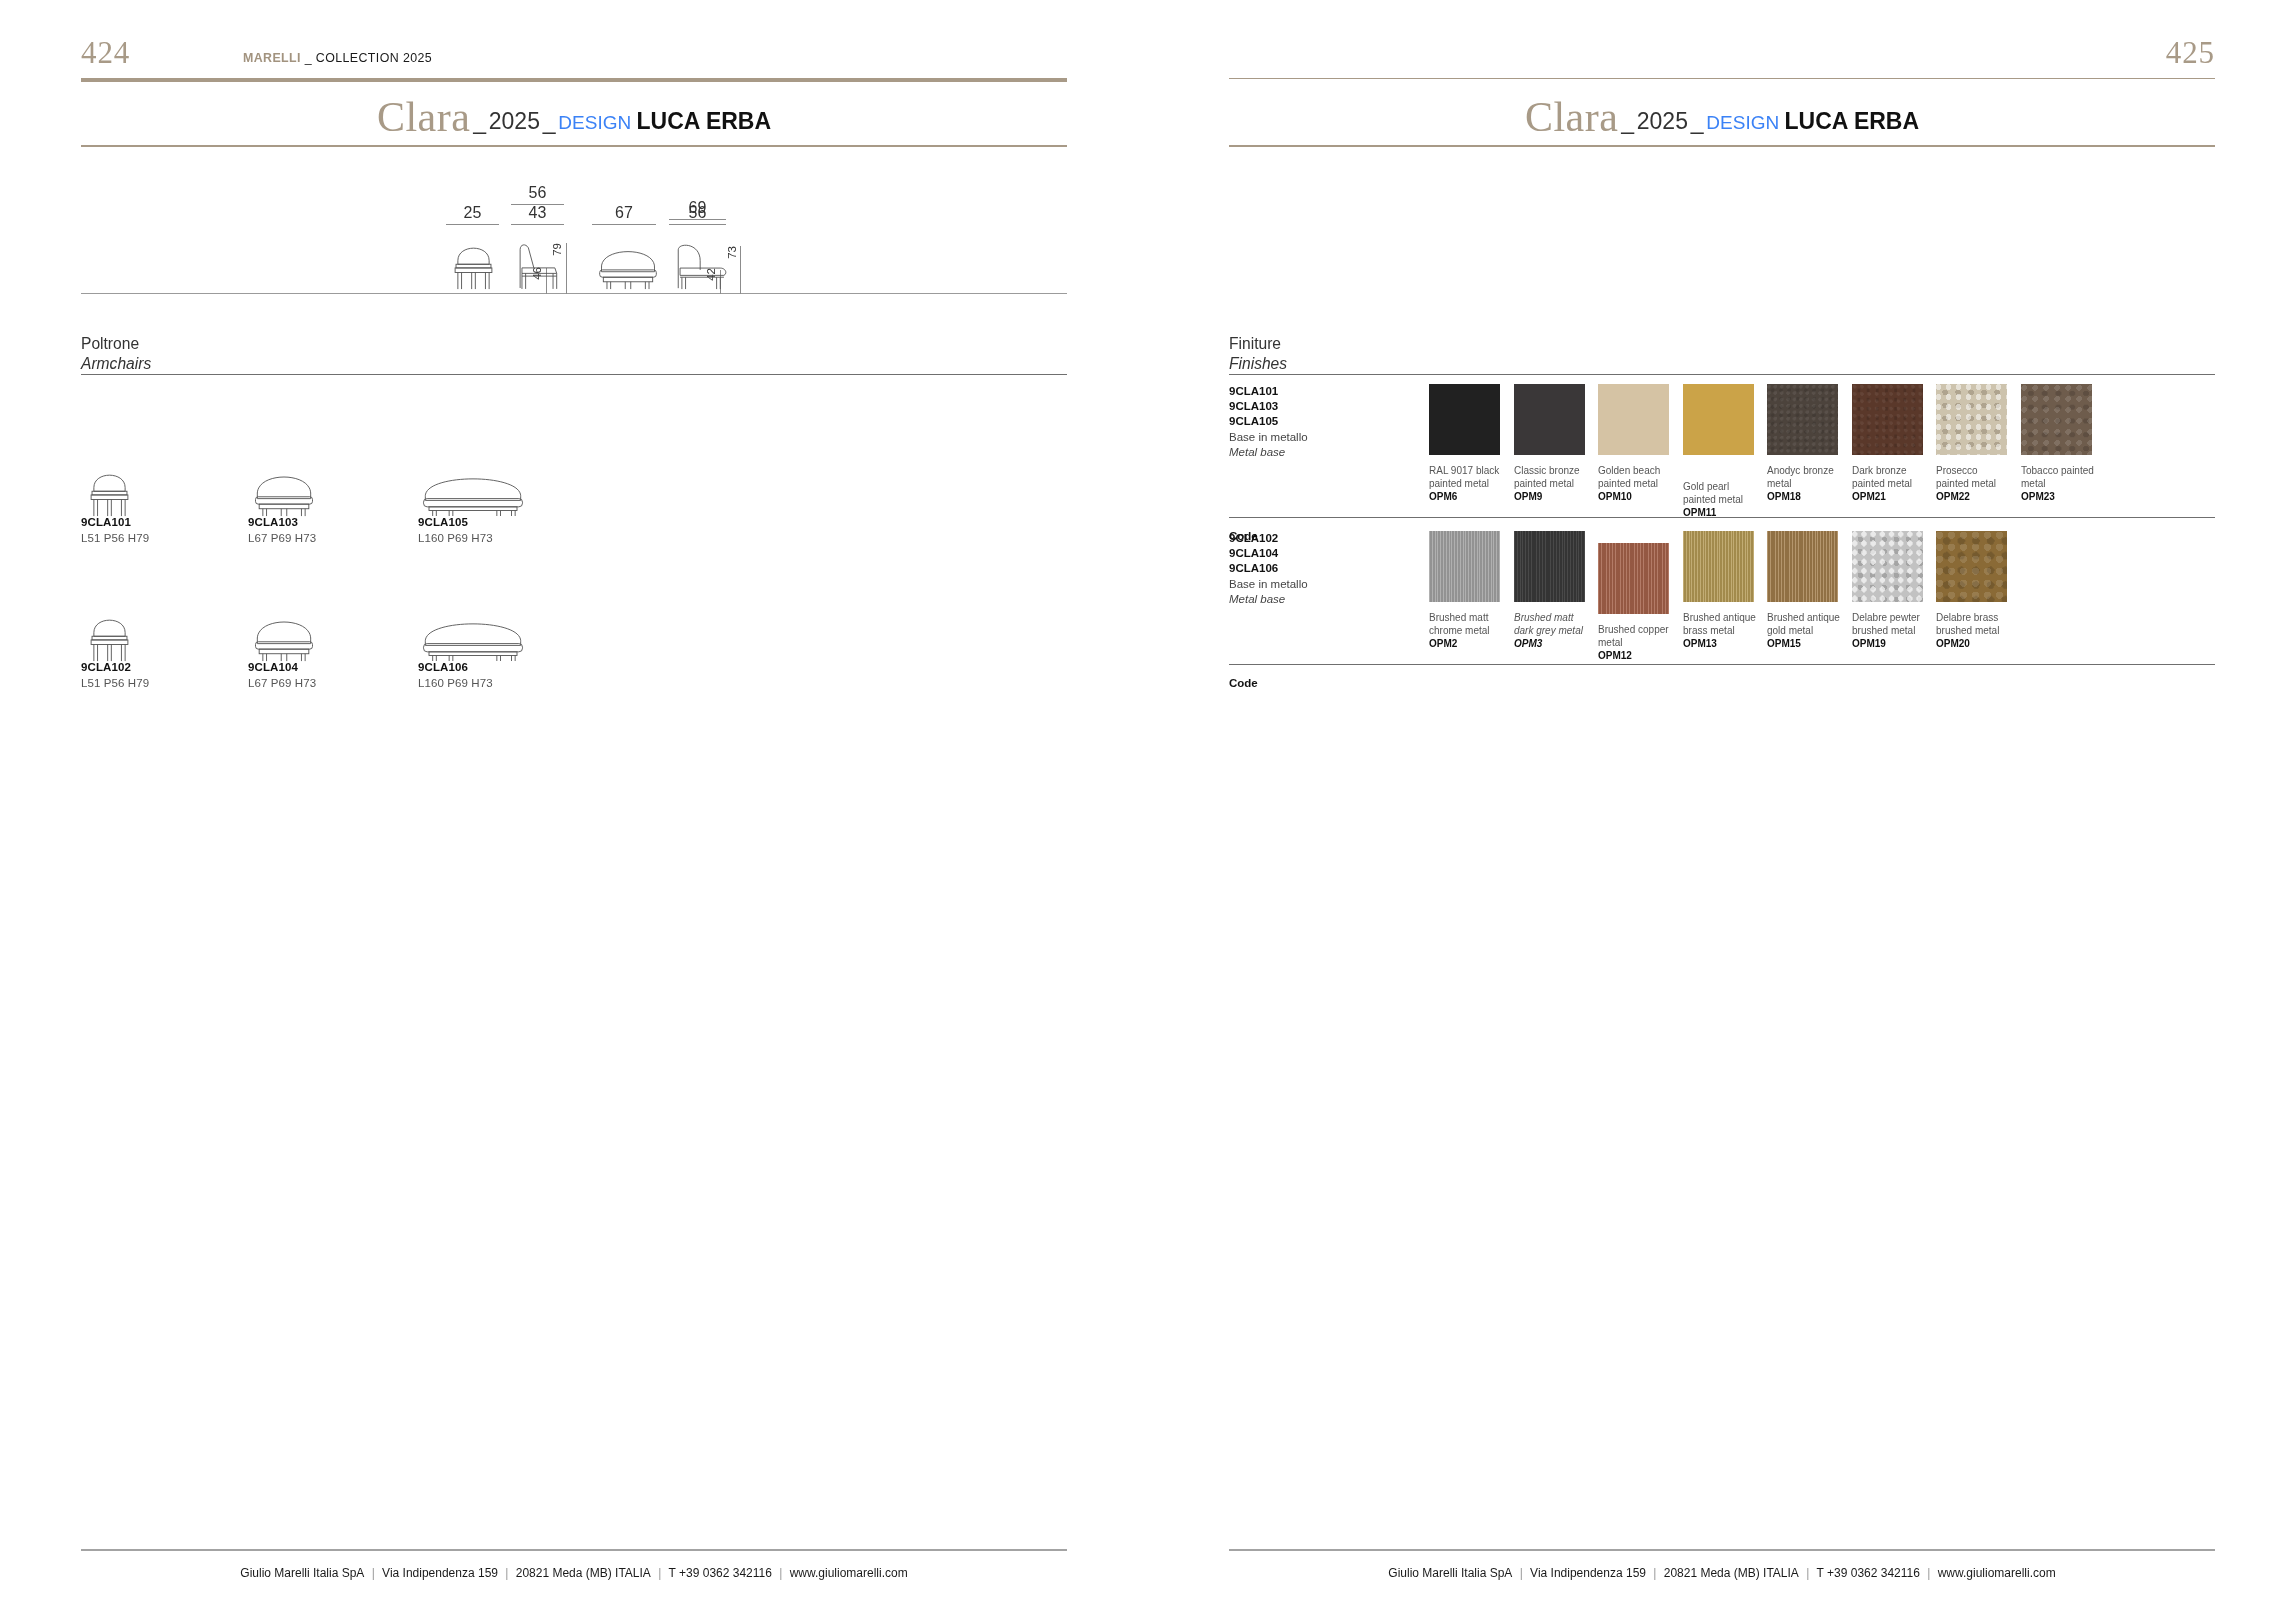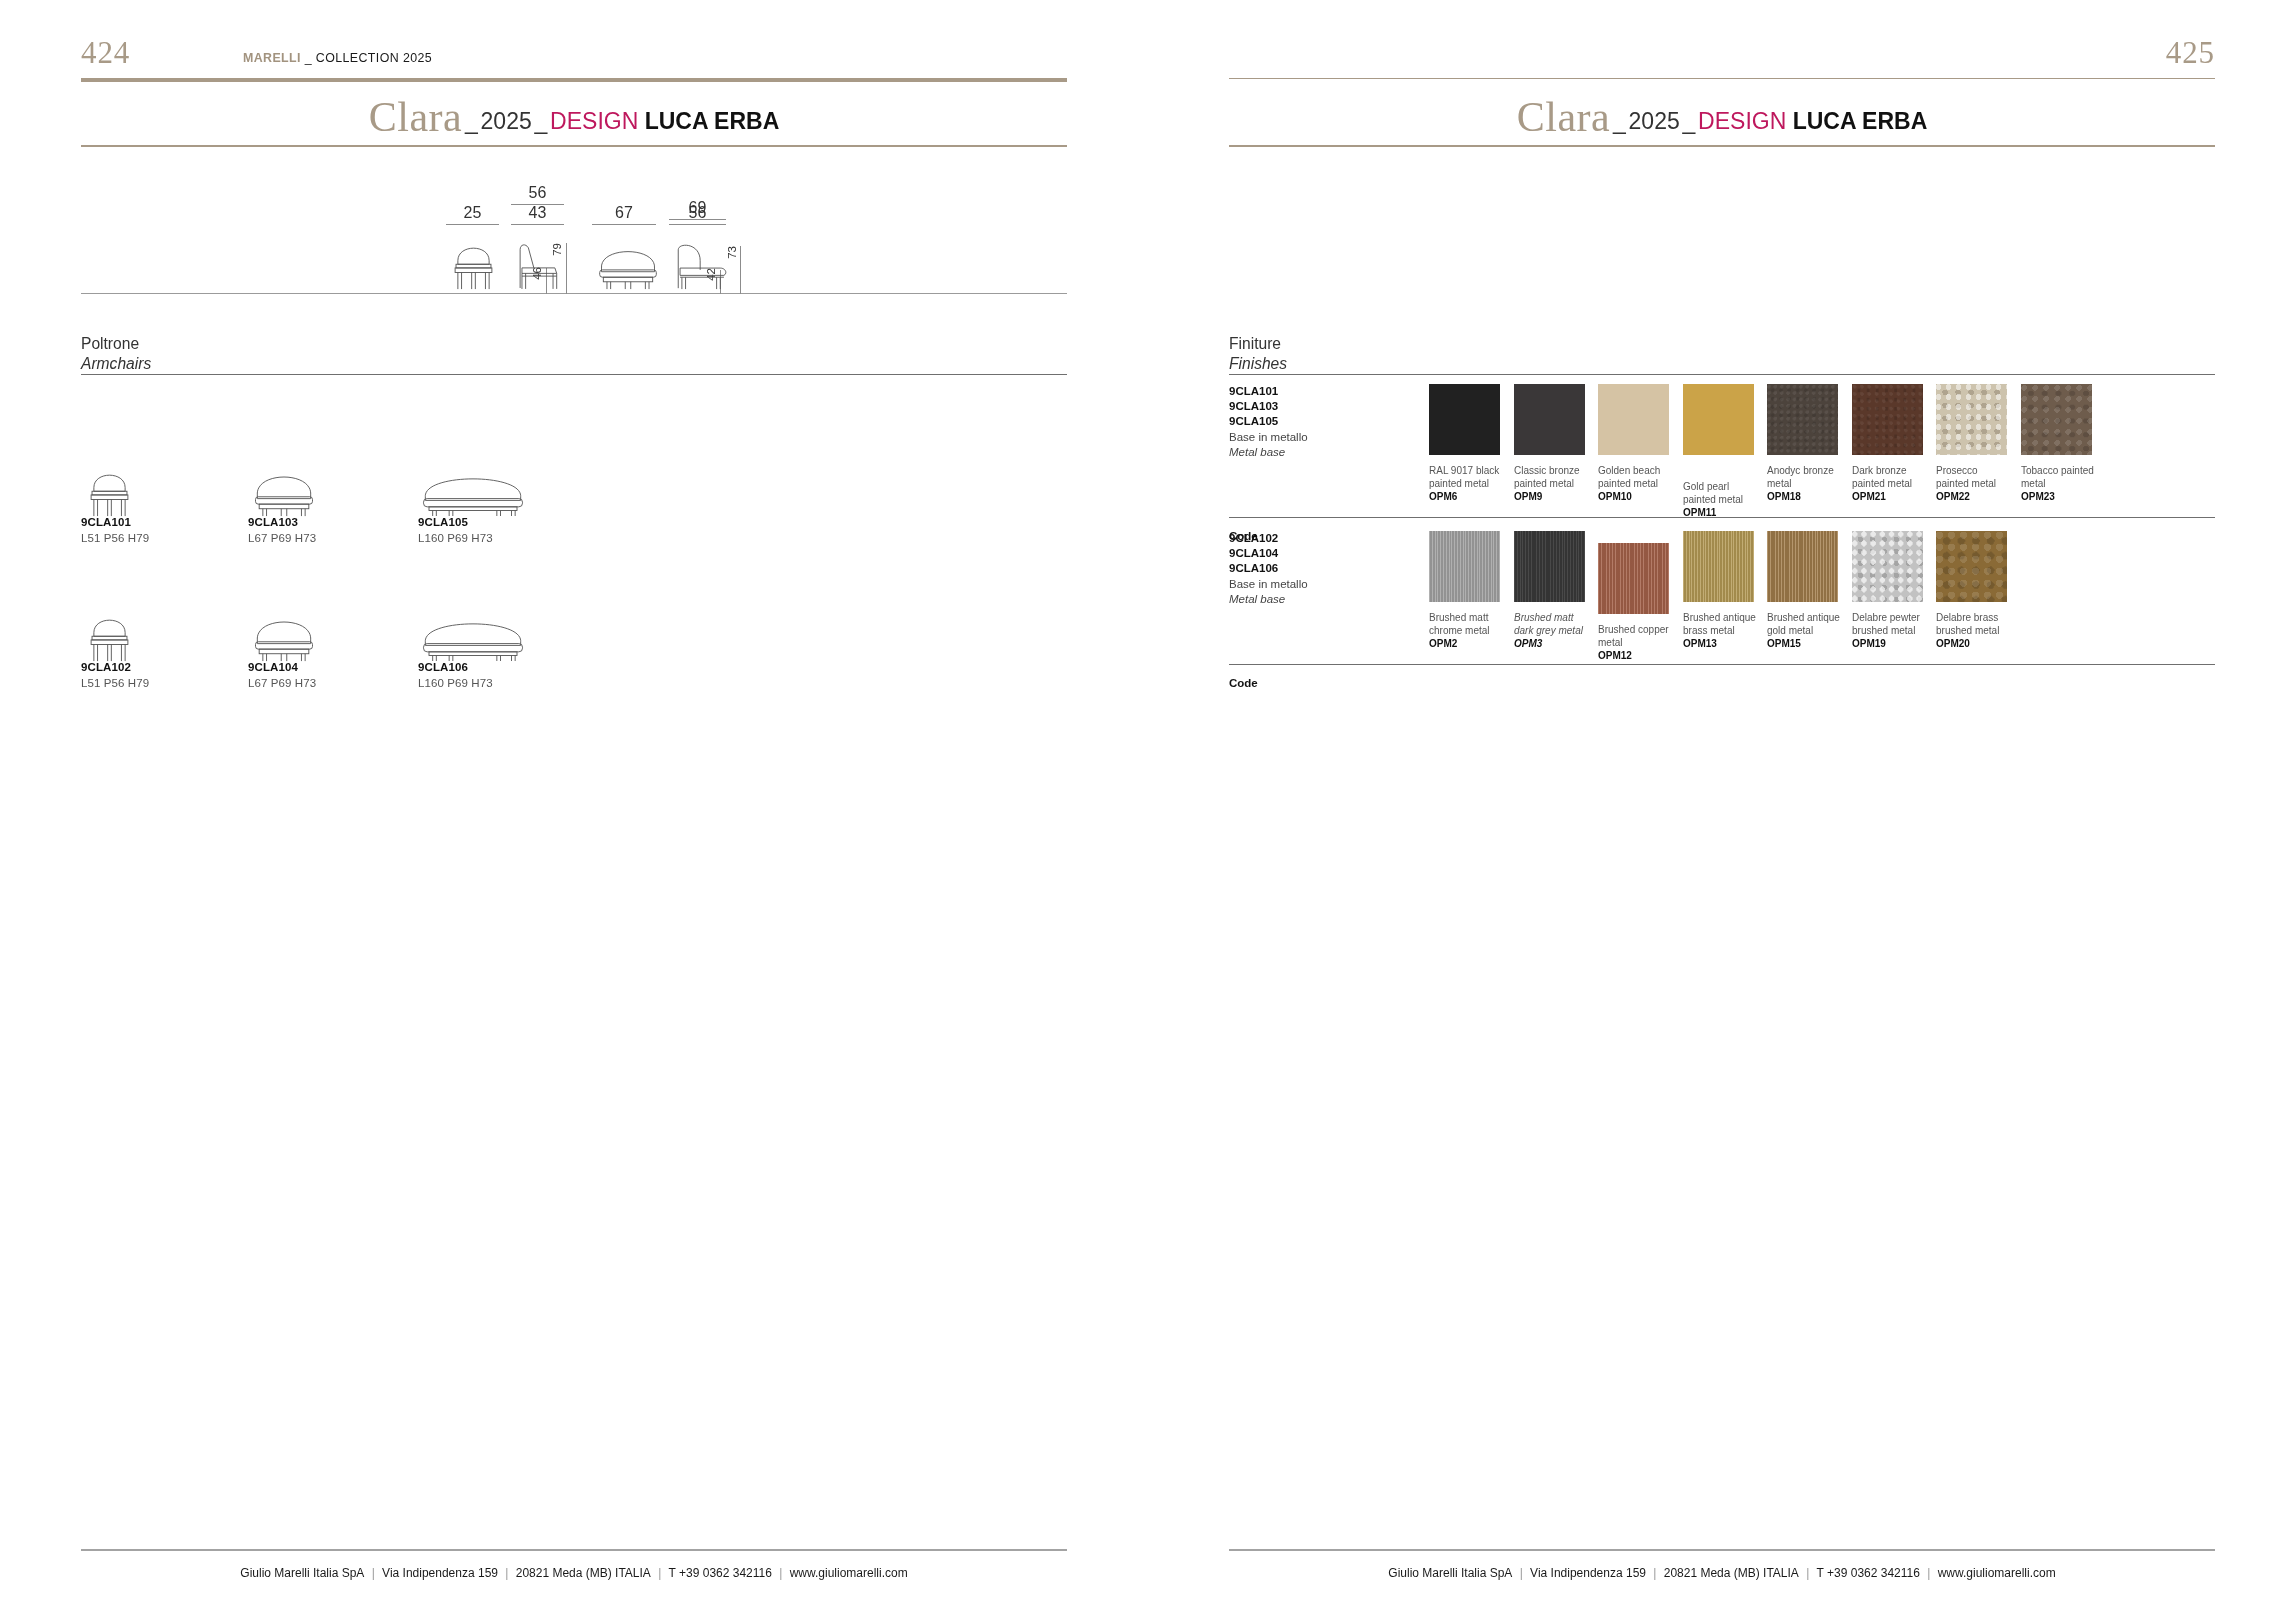--- a/index.html
+++ b/index.html
@@ -18,21 +18,21 @@
   .runhead .sep{color:#1a1a1a;font-weight:normal;}
   .rule-head{position:absolute;left:81px;right:81px;top:78px;height:3.7px;background:#a89a87;}
   .rule-head.thin{height:1.4px;background:#a89a87;}
 
   
   .title-wrap{position:absolute;left:0;right:0;top:96px;text-align:center;}
   .title-inner{display:inline-block;white-space:nowrap;line-height:1;}
   .t-clara{font-family:"Liberation Serif",serif;font-size:42px;color:#a89a87;letter-spacing:0.5px;vertical-align:-1.8px;}
   .t-sep{font-size:23px;color:#333;letter-spacing:0;padding:0 2.8px;}
   .t-year{font-size:23px;color:#333;font-weight:300;}
-  .t-design{font-size:23px;color:#be185d;}
+  .t-design{font-size:19px;color:#3b82f6;}
   .t-author{font-size:23px;font-weight:bold;color:#111;}
   .rule-title{position:absolute;left:81px;right:81px;top:145px;height:1.8px;background:#a89a87;}
 
   
   .dims{position:absolute;left:81px;top:171px;width:986px;height:123px;}
   .dimbase{position:absolute;left:0;bottom:0;width:100%;height:1.3px;background:#9b9b9b;}
   .dnum{position:absolute;font-size:16px;color:#333;text-align:center;white-space:nowrap;}
   .dnum.underline{border-bottom:1px solid #8c8c8c;padding-bottom:1.8px;}
   .vnum{position:absolute;font-size:11.5px;color:#333;white-space:nowrap;
         writing-mode:vertical-rl;transform:rotate(180deg);}

